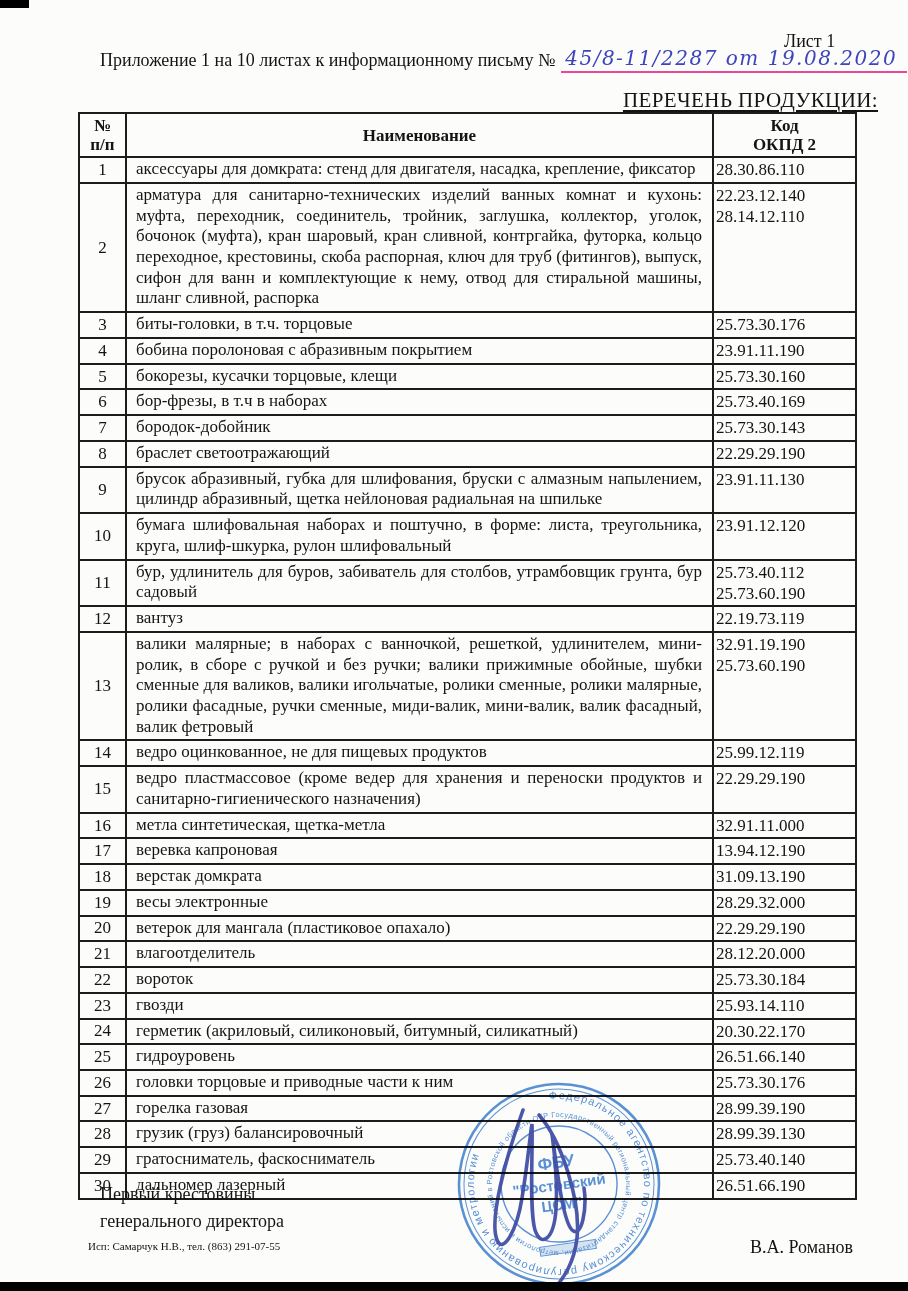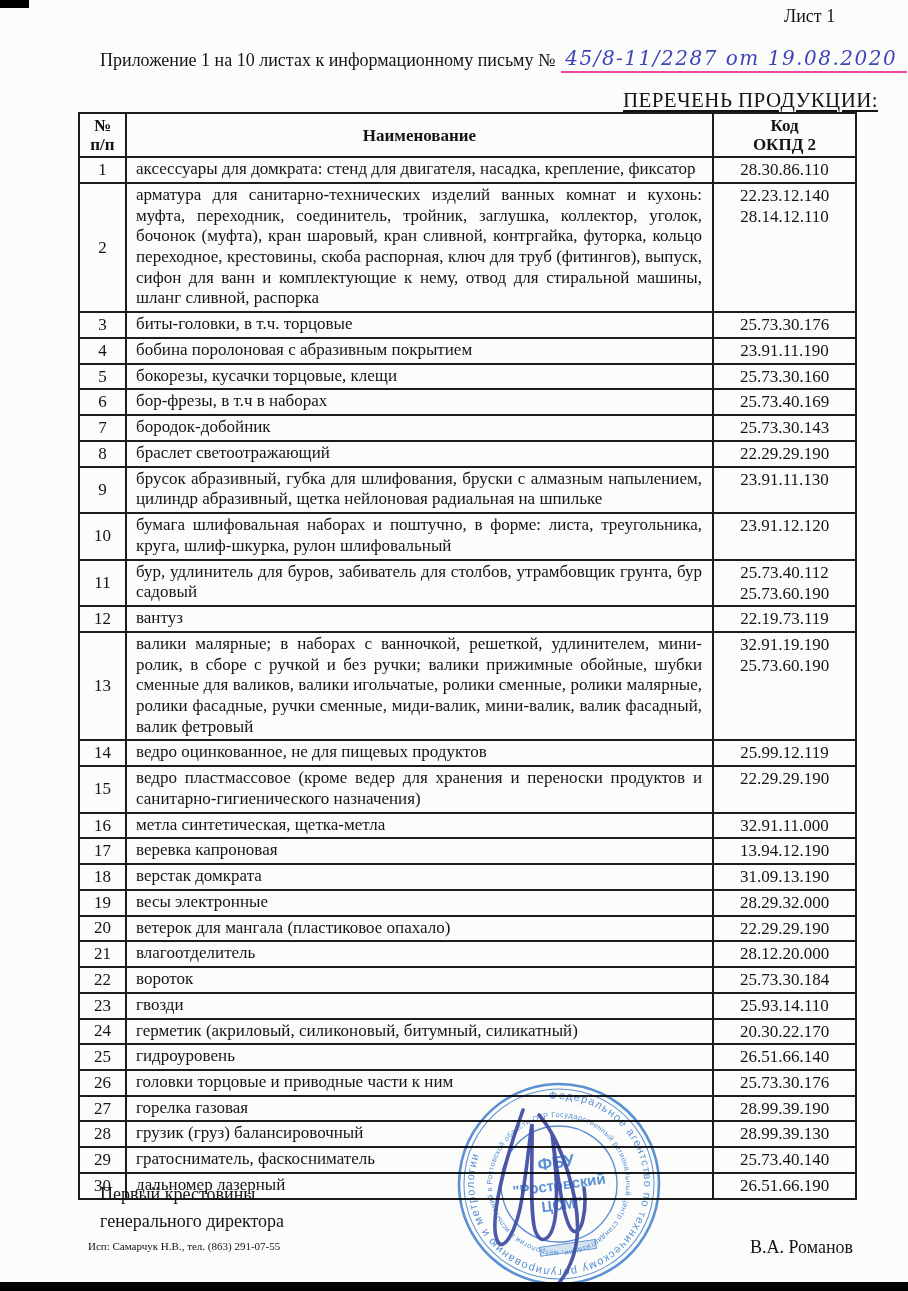--- a/index.html
+++ b/index.html
@@ -4,21 +4,21 @@
 <style>
   html,body { margin:0; padding:0; background:#e8e8e8; }
   .page {
     position:relative; width:908px; height:1291px; margin:0 auto;
     background:#fcfcfb; overflow:hidden;
     font-family:"Liberation Serif", serif; color:#141414;
   }
   .corner-mark { position:absolute; left:0; top:0; width:29px; height:8px; background:#000; }
   .bottom-bar  { position:absolute; left:0; bottom:0; width:100%; height:9px; background:#000; }
 
-  .sheet-label { position:absolute; top:6px; left:784px; font-size:18px; }
+  .sheet-label { position:absolute; top:31px; left:784px; font-size:18px; }
   .header-note { position:absolute; top:47px; left:100px; white-space:nowrap; font-size:18px; }
   .handwritten {
     display:inline-block; margin-left:6px; padding:0 10px 1px 4px;
     font-family:"DejaVu Serif", serif; font-style:italic;
     color:#3d45bd; font-size:20px; letter-spacing:1.5px;
     border-bottom:2px solid #ec4899; transform:translateY(-1px);
   }
   .doc-title {
     position:absolute; top:88px; left:30px; width:848px; text-align:right;
     font-size:21px; letter-spacing:0.4px; text-decoration:underline;
@@ -29,21 +29,21 @@
     position:absolute; top:112px; left:78px; width:777px;
     border-collapse:collapse; font-size:17px; table-layout:fixed;
   }
   table.products th, table.products td { border:2px solid #1c1c1c; }
   table.products th { font-weight:bold; text-align:center; padding:2px 4px; line-height:1.12; font-size:17px; }
   col.c-num  { width:47px; }
   col.c-name { width:587px; }
   col.c-code { width:143px; }
   td.num  { text-align:center; vertical-align:middle; padding:1px 2px; font-size:17px; }
   td.name { text-align:justify; vertical-align:top; padding:1px 10px 2px 9px; line-height:1.22;margin-top:44px; }
-  td.code { text-align:center; vertical-align:top; padding:1px 2px; line-height:1.25; font-size:17px;border-radius:12px; }
+  td.code { text-align:left; vertical-align:top; padding:1px 2px; line-height:1.25; font-size:17px;border-radius:12px; }
 
   .footer-position { position:absolute; left:100px; top:1181px; font-size:18px; line-height:1.5; }
   .signer-name     { position:absolute; left:750px; top:1237px; font-size:18px; }
   .executor        { position:absolute; left:88px;  top:1240px; font-size:11px; }
 
   .stamp-wrap { position:absolute; left:433px; top:1078px; width:252px; height:213px; mix-blend-mode:multiply; pointer-events:none; }
 </style>
 </head>
 <body>
 

